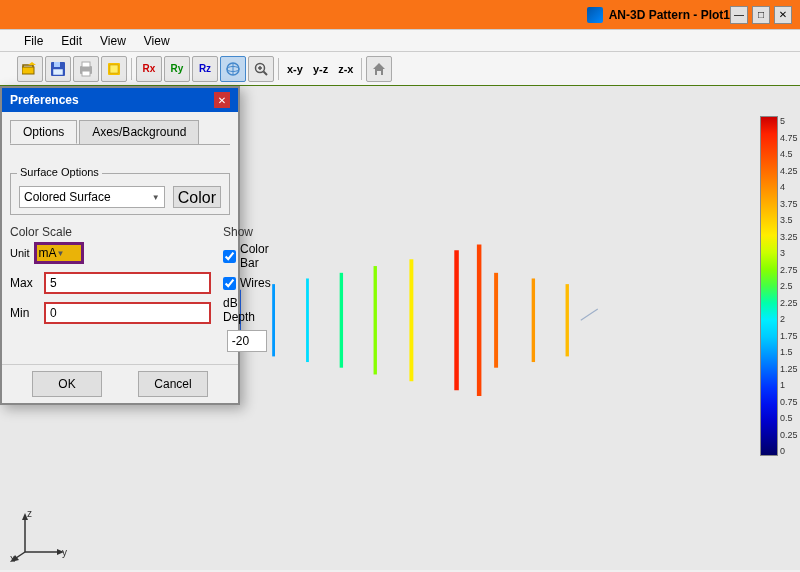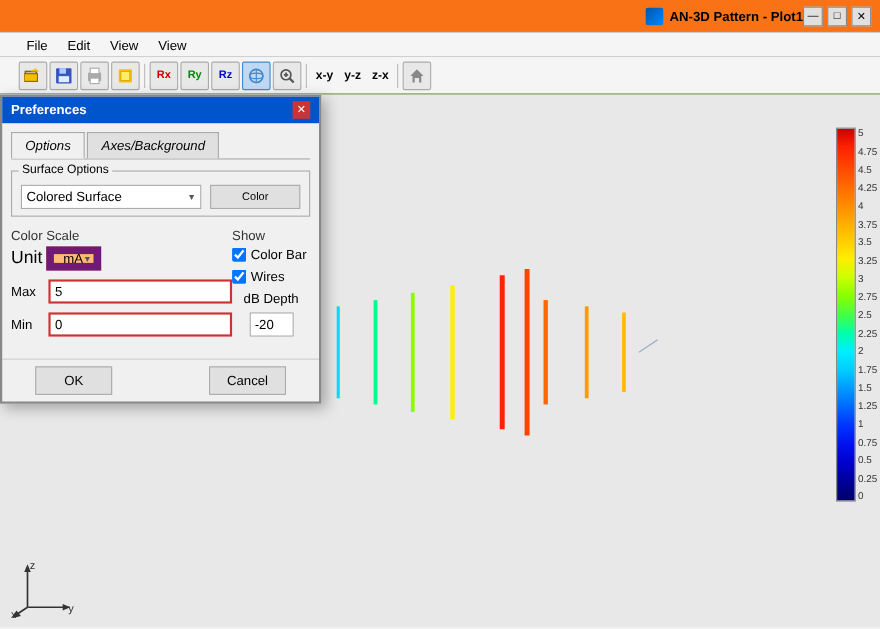--- a/index.html
+++ b/index.html
@@ -113,21 +113,21 @@
       display: flex;
       height: calc(572px - 88px);
       position: relative;
     }
 
     
     .dialog {
       position: absolute;
       top: 0;
       left: 0;
-      width: 292px;
+      width: 240px;
       background: #f0f0f0;
       border: 2px solid #888;
       box-shadow: 4px 4px 12px rgba(0,0,0,0.3);
       z-index: 100;
     }
     .dialog-title-bar {
       background: #0055cc;
       color: white;
       padding: 4px 8px;
       display: flex;
@@ -152,22 +152,21 @@
       justify-content: center;
     }
     .dialog-content {
       padding: 8px;
     }
 
     
     .tabs {
       display: flex;
       border-bottom: 1px solid #aaa;
-      margin-bottom: 10px;
-      font-style: italic;
+      margin-bottom: 28px;
     }
     .tab {
       padding: 4px 12px;
       border: 1px solid #aaa;
       border-bottom: none;
       background: #e0e0e0;
       cursor: pointer;
       font-size: 12px;
       margin-right: 2px;
     }
@@ -225,55 +224,56 @@
       display: flex;
       align-items: center;
       justify-content: space-between;
       cursor: pointer;
     }
     .select-arrow {
       font-size: 8px;
       color: #555;
     }
     .color-btn {
-      padding: 2px 28px;
+      padding: 2px 4px;
       height: 22px;
       border: 1px solid #aaa;
       background: #e0e0e0;
       cursor: pointer;
-      font-size: 10px;
+      font-size: 16px;
     }
 
     
     .color-scale-row {
       display: flex;
+      gap: 12px;
       margin-top: 8px;
     }
     .color-scale-col {
       flex: 1;
     }
     .unit-row {
       display: flex;
       align-items: center;
       gap: 4px;
       margin-bottom: 8px;
     }
     .unit-label {
-      font-size: 16px;
+      font-size: 11px;
     }
     .unit-select {
       width: 50px;
       height: 22px;
-      border: 7px solid #701a75;
-      background: #fdba74;
+      border: 3px solid #701a75;
+      background: #eab308;
       font-size: 12px;
       padding: 0 2px;
       display: flex;
       align-items: center;
-      justify-content: flex-end;
+      justify-content: flex-start;
       cursor: pointer;
     }
 
     .field-row {
       display: flex;
       align-items: center;
       gap: 6px;
       margin-bottom: 8px;
     }
     .field-label {

